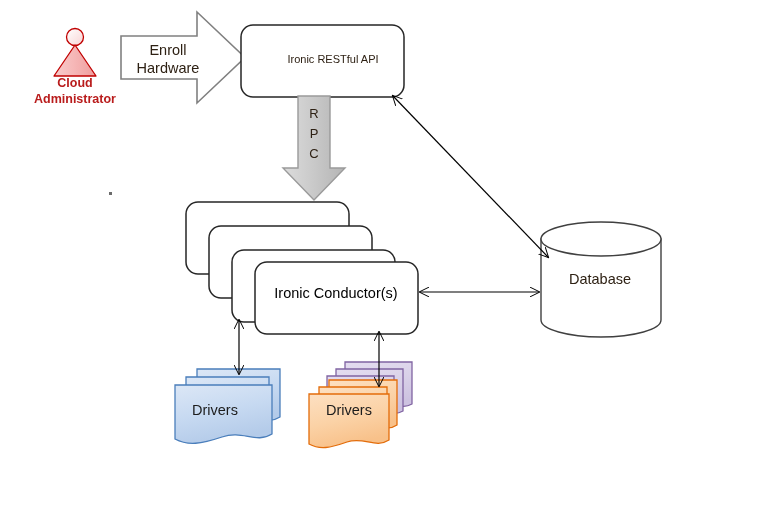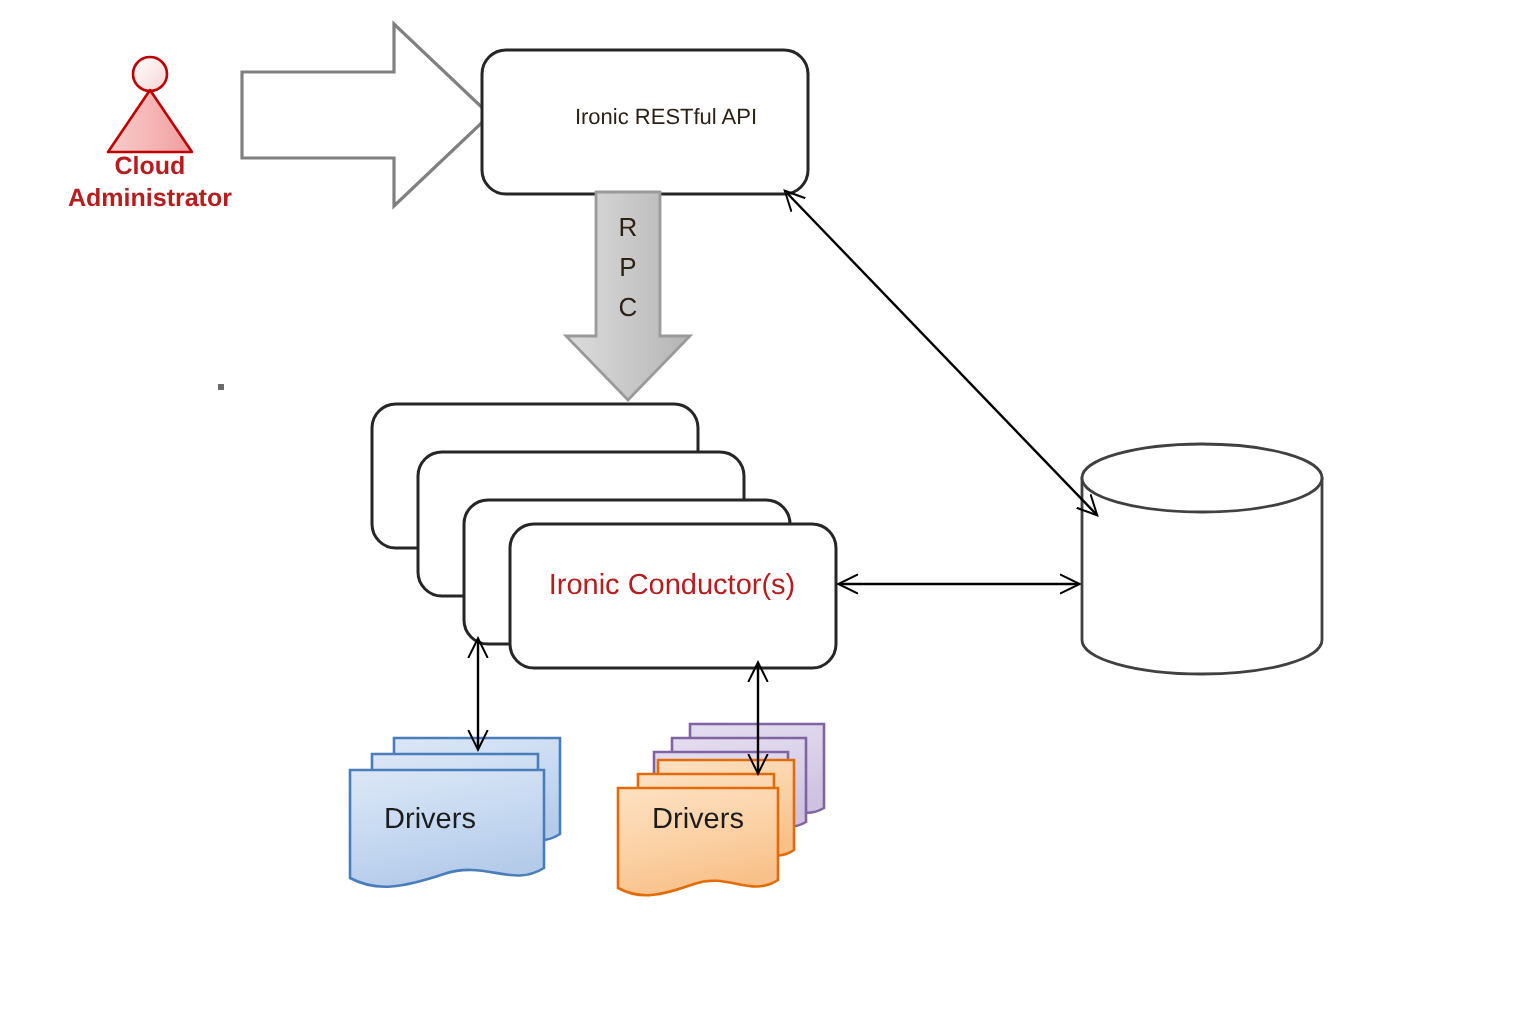--- a/index.html
+++ b/index.html
@@ -59,21 +59,21 @@
   .lbl-rpc {
     font-size: 13px;
     color: #2e2114;
     width: 30px;
     left: 299px;
     top: 104px;
     line-height: 1.55;
   }
   .lbl-conductor {
     font-size: 14.5px;
-    color: #b91c1c;
+    color: #000000;
     width: 160px;
     left: 256px;
     top: 284px;
   }
   .lbl-database {
     font-size: 14.5px;
     color: #2e2114;
     width: 130px;
     left: 535px;
     top: 270px;
@@ -205,25 +205,27 @@
       </g>
     </g>
 
     <line x1="239" y1="320" x2="239" y2="374" stroke="#000000" stroke-width="1.2" marker-start="url(#arrowEnd)" marker-end="url(#arrowEnd)"></line>
 
     <line x1="379" y1="332" x2="379" y2="386" stroke="#000000" stroke-width="1.2" marker-start="url(#arrowEnd)" marker-end="url(#arrowEnd)"></line>
   </svg>
 
   <div class="lbl lbl-actor"><span>Cloud</span><br><span>Administrator</span></div>
 
+  <div class="lbl lbl-enroll"><span>Enroll</span><br><span>Hardware</span></div>
 
   <div class="lbl lbl-api">Ironic RESTful API</div>
 
   <div class="lbl lbl-rpc"><span>R</span><br><span>P</span><br><span>C</span></div>
 
   <div class="lbl lbl-conductor">Ironic Conductor(s)</div>
 
+  <div class="lbl lbl-database">Database</div>
 
   <div class="lbl lbl-drivers-blue">Drivers</div>
 
   <div class="lbl lbl-drivers-orange">Drivers</div>
 
 </div>
 
 </body></html>

